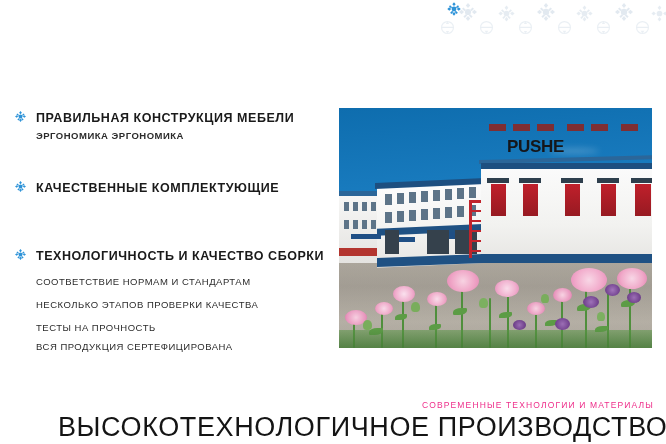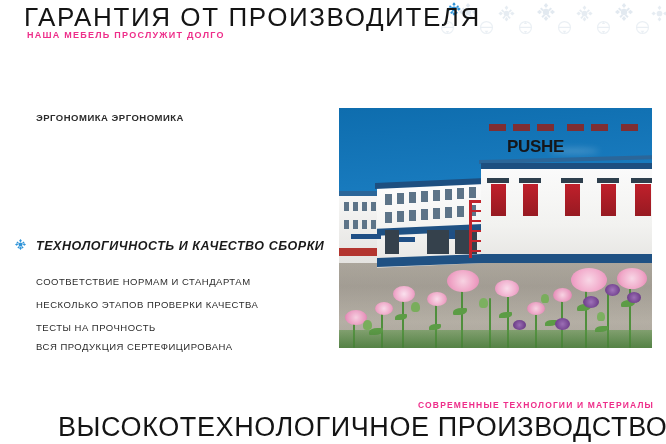--- a/index.html
+++ b/index.html
@@ -57,21 +57,21 @@
     padding-left:22px;
     margin-top:4px;
     font-size:9.5px;line-height:12px;
     letter-spacing:.5px;
     font-weight:700;
     color:#2b2b2b;
     white-space:nowrap;
   }
   .f1{position:absolute;left:0;top:0;}
   .f2{position:absolute;left:0;top:70px;}
-  .f3{position:absolute;left:0;top:128px;font-style:italic;}
+  .f3{position:absolute;left:0;top:138px;}
   .sublist{position:absolute;left:0;top:168px;padding-left:22px;}
   .sublist-item{
     font-size:9.5px;line-height:12px;
     letter-spacing:.5px;
     font-weight:400;
     color:#2b2b2b;
     white-space:nowrap;
     margin-bottom:11px;
   }
   .sublist-item.tight{margin-bottom:7px;}
@@ -171,21 +171,21 @@
   .flowers{position:absolute;left:0;top:160px;width:313px;height:80px;}
   .stem{position:absolute;background:#4f8f3c;width:2px;border-radius:1px;}
   .leaf{position:absolute;background:#5c9c45;border-radius:60% 10% 60% 10%;}
   .bloom{position:absolute;border-radius:50%;}
   .bud{position:absolute;border-radius:50% 50% 40% 40%;}
 
   
   .footer-pink{
     position:absolute;right:12px;top:400px;
     font-size:8.5px;line-height:10px;
-    letter-spacing:1.15px;font-weight:700;
+    letter-spacing:1.15px;font-weight:400;
     color:#ee2e8a;white-space:nowrap;
   }
   .footer-big{
     position:absolute;left:58px;top:412px;
     font-size:27px;line-height:30px;
     letter-spacing:0.6px;font-weight:400;
     color:#141414;white-space:nowrap;
   }
 </style>
 </head>
@@ -307,31 +307,53 @@
         <svg width="16" height="16" viewBox="0 0 20 20">
             <g fill="#2e93d8">
           <circle cx="10" cy="10" r="3"></circle>
           <path d="M10 1.6l2.1 2.5L10 6.4 7.9 4.1zM18.4 10l-2.5 2.1L13.6 10l2.3-2.1zM10 18.4l-2.1-2.5L10 13.6l2.1 2.3zM1.6 10l2.5-2.1L6.4 10l-2.3 2.1z"></path>
           <path d="M5.2 5.2l2.5 2.5L6.2 9.2 3.7 6.7zM14.8 5.2l-2.5 2.5 1.5 1.5 2.5-2.5zM5.2 14.8l2.5-2.5 1.5 1.5-2.5 2.5zM14.8 14.8l-2.5-2.5-1.5 1.5 2.5 2.5z"></path>
         </g>
           </svg>
       </span>
     </div>
 
-    <div class="title">ГАРАНТИЯ ОТ ПРОИЗВОДИТЕЛЯ</div>
-    <div class="subtitle">НАША МЕБЕЛЬ ПРОСЛУЖИТ ДОЛГО</div>
   </div>
 
   <div class="features">
 
     <div class="feature f1">
+      <div class="feat-head">
+        <span class="bullet">
+          <svg width="13" height="13" viewBox="0 0 20 20">
+              <g fill="#2e93d8">
+            <circle cx="10" cy="10" r="3"></circle>
+            <path d="M10 1.6l2.1 2.5L10 6.4 7.9 4.1zM18.4 10l-2.5 2.1L13.6 10l2.3-2.1zM10 18.4l-2.1-2.5L10 13.6l2.1 2.3zM1.6 10l2.5-2.1L6.4 10l-2.3 2.1z"></path>
+            <path d="M5.2 5.2l2.5 2.5L6.2 9.2 3.7 6.7zM14.8 5.2l-2.5 2.5 1.5 1.5 2.5-2.5zM5.2 14.8l2.5-2.5 1.5 1.5-2.5 2.5zM14.8 14.8l-2.5-2.5-1.5 1.5 2.5 2.5z"></path>
+          </g>
+            </svg>
+        </span>
+        <span class="feat-title">ПРАВИЛЬНАЯ КОНСТРУКЦИЯ МЕБЕЛИ</span>
+      </div>
       <div class="feat-sub">ЭРГОНОМИКА ЭРГОНОМИКА</div>
     </div>
 
     <div class="feature f2">
+      <div class="feat-head">
+        <span class="bullet">
+          <svg width="13" height="13" viewBox="0 0 20 20">
+              <g fill="#2e93d8">
+            <circle cx="10" cy="10" r="3"></circle>
+            <path d="M10 1.6l2.1 2.5L10 6.4 7.9 4.1zM18.4 10l-2.5 2.1L13.6 10l2.3-2.1zM10 18.4l-2.1-2.5L10 13.6l2.1 2.3zM1.6 10l2.5-2.1L6.4 10l-2.3 2.1z"></path>
+            <path d="M5.2 5.2l2.5 2.5L6.2 9.2 3.7 6.7zM14.8 5.2l-2.5 2.5 1.5 1.5 2.5-2.5zM5.2 14.8l2.5-2.5 1.5 1.5-2.5 2.5zM14.8 14.8l-2.5-2.5-1.5 1.5 2.5 2.5z"></path>
+          </g>
+            </svg>
+        </span>
+        <span class="feat-title">КАЧЕСТВЕННЫЕ КОМПЛЕКТУЮЩИЕ</span>
+      </div>
     </div>
 
     <div class="feature f3">
       <div class="feat-head">
         <span class="bullet">
           <svg width="13" height="13" viewBox="0 0 20 20">
               <g fill="#2e93d8">
             <circle cx="10" cy="10" r="3"></circle>
             <path d="M10 1.6l2.1 2.5L10 6.4 7.9 4.1zM18.4 10l-2.5 2.1L13.6 10l2.3-2.1zM10 18.4l-2.1-2.5L10 13.6l2.1 2.3zM1.6 10l2.5-2.1L6.4 10l-2.3 2.1z"></path>
             <path d="M5.2 5.2l2.5 2.5L6.2 9.2 3.7 6.7zM14.8 5.2l-2.5 2.5 1.5 1.5 2.5-2.5zM5.2 14.8l2.5-2.5 1.5 1.5-2.5 2.5zM14.8 14.8l-2.5-2.5-1.5 1.5 2.5 2.5z"></path>

